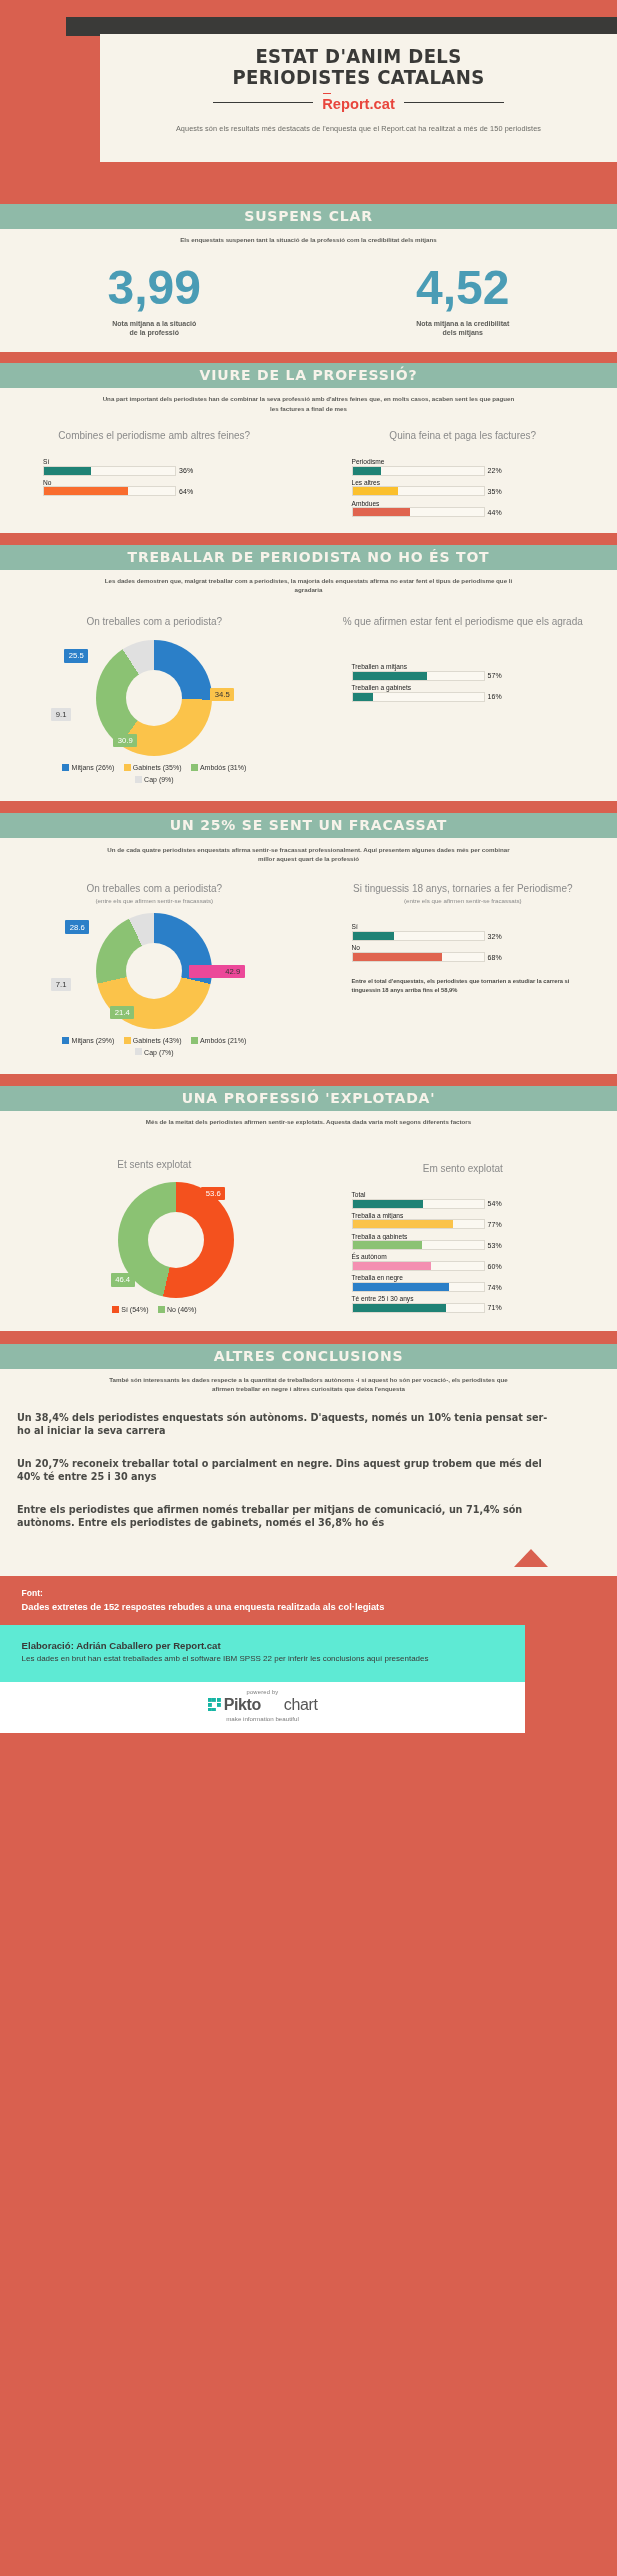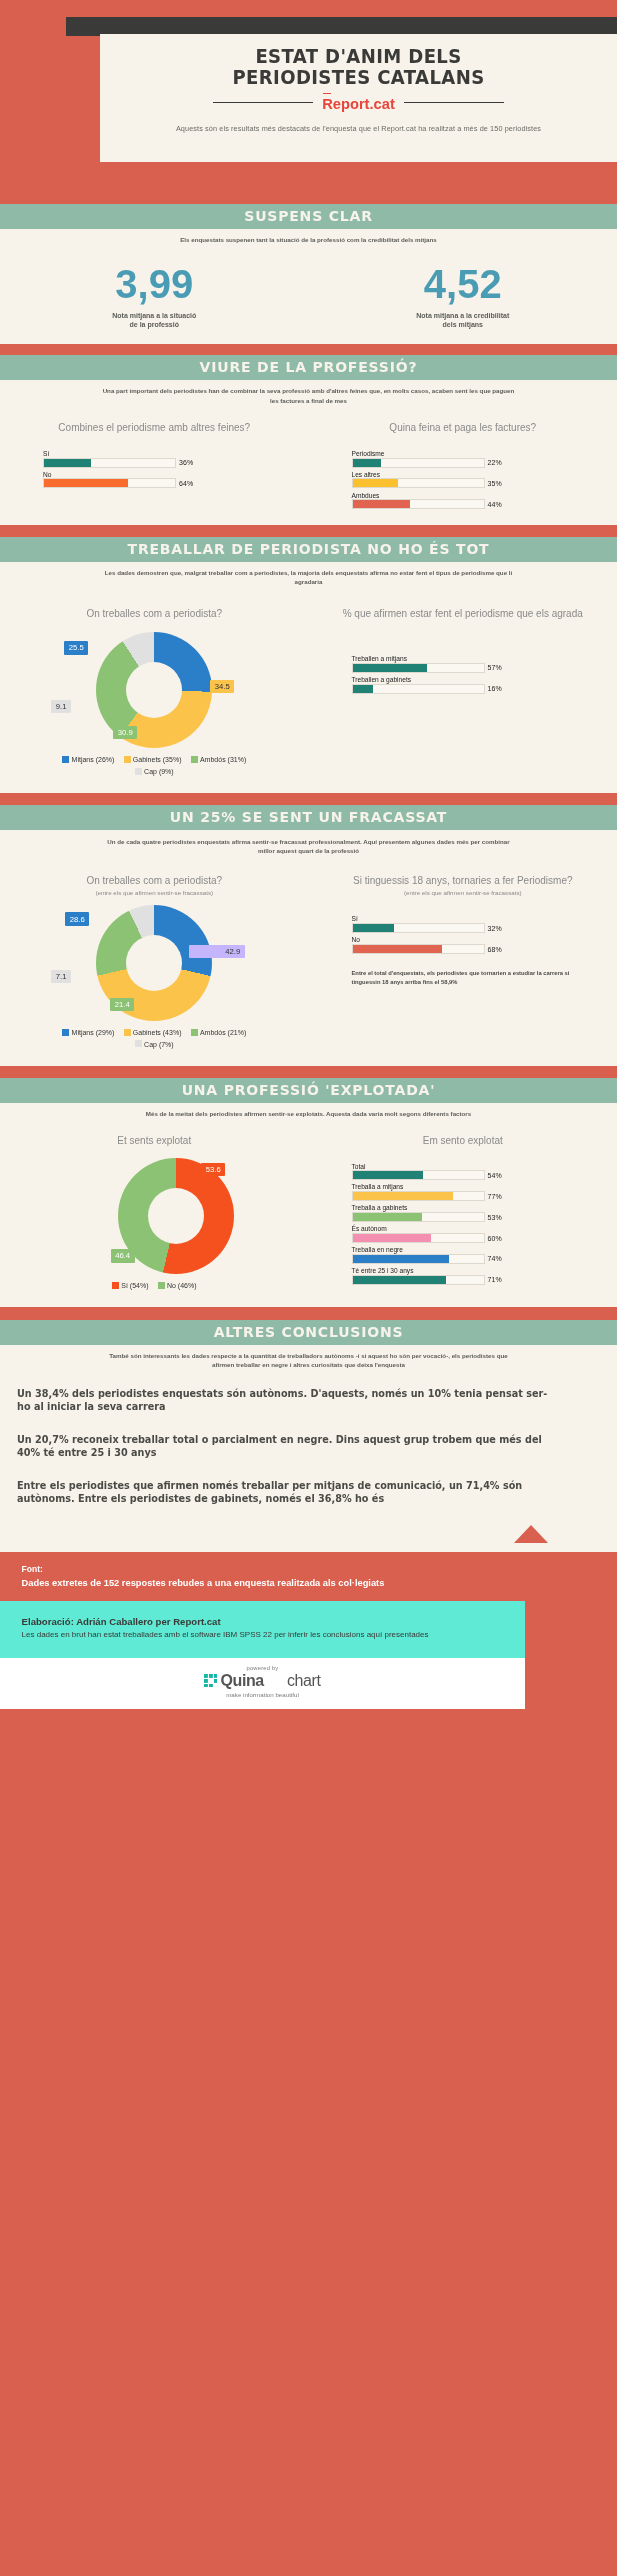--- a/index.html
+++ b/index.html
@@ -47,21 +47,21 @@
   .panel { background:#f7f3ea; width:617px; }
   .panel-sub {
     text-align:center; font-size:6.2px; color:#5c5c58; line-height:1.5;
     padding:6.2px 100px 0 100px; font-weight:bold;
   }
 
   
   .bignums { display:flex; }
   .bignum-cell { flex:1; text-align:center; }
   .bignum {
-    color:#4a9cb5; font-size:40px; font-weight:bold;
+    color:#4a9cb5; font-size:48px; font-weight:bold;
     font-family:"Liberation Sans", sans-serif; line-height:1;
   }
   .bignum-label { font-size:7px; color:#5c5c58; line-height:1.4; margin-top:6.2px; font-weight:bold; }
 
   
   .two-col { display:flex; }
   .col { flex:1; }
   .chart-title {
     text-align:center; color:#8a8a8a; font-size:10px; line-height:1.25;
     font-family:"Liberation Sans", sans-serif;
@@ -295,21 +295,21 @@
       <div class="two-col" style="margin-top:20px;">
         <div class="col">
           <div class="chart-title">On treballes com a periodista?</div>
           <div class="chart-title" style="font-size:6.2px; margin-top:1.5px;">(entre els que afirmen sentir-se fracassats)</div>
           <div id="donut-s4" style="margin-top:7.7px;">
               <div class="donut-wrap" style="width: 116px; height: 116px; margin: 0px auto;">
                 <div class="donut" style="width: 116px; height: 116px; background: conic-gradient(rgb(43, 127, 200) 0deg, rgb(43, 127, 200) 102.96deg, rgb(251, 195, 74) 102.96deg, rgb(251, 195, 74) 257.4deg, rgb(139, 194, 115) 257.4deg, rgb(139, 194, 115) 334.44deg, rgb(224, 224, 224) 334.44deg, rgb(224, 224, 224) 360deg);">
                   <div class="donut-hole" style="width: 56px; height: 56px;"></div>
                 </div>
                 <div class="tag" style="background: rgb(43, 127, 200); color: rgb(255, 255, 255); left: -31px; top: 7.7px;">28.6</div>
-                <div class="tag" style="background: #c4b5fd; color: rgb(51, 51, 51); left: 93px; top: 40px; padding-left: 36px;">42.9</div>
+                <div class="tag" style="background: #ec4899; color: rgb(51, 51, 51); left: 93px; top: 52px; padding-left: 36px;">42.9</div>
                 <div class="tag" style="background: rgb(139, 194, 115); color: rgb(255, 255, 255); left: 14px; top: 93px;">21.4</div>
                 <div class="tag" style="background: rgb(224, 224, 224); color: rgb(51, 51, 51); left: -45px; top: 65px;">7.1</div>
               </div>
             </div>
           <div class="legend" id="legend-s4"><span class="legend-item"><span class="legend-swatch" style="background: rgb(43, 127, 200);"></span><span>Mitjans (29%)</span></span><span class="legend-item"><span class="legend-swatch" style="background: rgb(251, 195, 74);"></span><span>Gabinets (43%)</span></span><span class="legend-item"><span class="legend-swatch" style="background: rgb(139, 194, 115);"></span><span>Ambdós (21%)</span></span><br><span class="legend-item"><span class="legend-swatch" style="background: rgb(224, 224, 224);"></span><span>Cap (7%)</span></span></div>
         </div>
         <div class="col">
           <div class="chart-title">Si tinguessis 18 anys, tornaries a fer Periodisme?</div>
           <div class="chart-title" style="font-size:6.2px; margin-top:1.5px;">(entre els que afirmen sentir-se fracassats)</div>
           <div class="barchart" id="bars-s4r" style="margin-top:18.5px;">
@@ -334,21 +334,21 @@
             </div>
           <div style="font-size:5.8px; color:#4a4a46; line-height:1.5; padding:12.3px 26px 0 43px; font-weight:bold;">Entre el total d'enquestats, els periodistes que tornarien a estudiar la carrera si tinguessin 18 anys arriba fins el 58,9%</div>
         </div>
       </div>
     </div>
 
     <div style="height:12.3px; background:#d9604f;"></div>
     <div class="banner h1">UNA PROFESSIÓ 'EXPLOTADA'</div>
     <div class="panel" style="padding-bottom:15.4px;">
       <div class="panel-sub">Més de la meitat dels periodistes afirmen sentir-se explotats. Aquesta dada varia molt segons diferents factors</div>
-      <div class="two-col" style="margin-top:16px;">
+      <div class="two-col" style="margin-top:32px;align-items:flex-end;">
         <div class="col">
           <div class="chart-title">Et sents explotat</div>
           <div id="donut-s5" style="margin-top:10.8px;padding-left:44px;">
               <div class="donut-wrap" style="width: 116px; height: 116px; margin: 0px auto;">
                 <div class="donut" style="width: 116px; height: 116px; background: conic-gradient(rgb(244, 81, 30) 0deg, rgb(244, 81, 30) 192.96deg, rgb(139, 194, 115) 192.96deg, rgb(139, 194, 115) 360deg);">
                   <div class="donut-hole" style="width: 56px; height: 56px;"></div>
                 </div>
                 <div class="tag" style="background: rgb(244, 81, 30); color: rgb(255, 255, 255); left: 83px; top: 4.6px;">53.6</div>
                 <div class="tag" style="background: rgb(139, 194, 115); color: rgb(255, 255, 255); left: -7.7px; top: 91px;">46.4</div>
               </div>
@@ -436,20 +436,20 @@
       <div class="l2">Dades extretes de 152 respostes rebudes a una enquesta realitzada als col·legiats</div>
     </div>
     <div class="credits">
       <div class="c1">Elaboració: Adrián Caballero per Report.cat</div>
       <div class="c2">Les dades en brut han estat treballades amb el software IBM SPSS 22 per inferir les conclusions aquí presentades</div>
     </div>
     <div class="pikto">
       <div class="pb">powered by</div>
       <div class="pl">
         <span class="pmark"></span>
-        <span>Quina</span>
+        <span>Pikto</span>
           <span class="pt2">chart</span>
       </div>
       <div class="ptag">make information beautiful</div>
     </div>
   </div>
 </div>
 
 
 </body></html>

